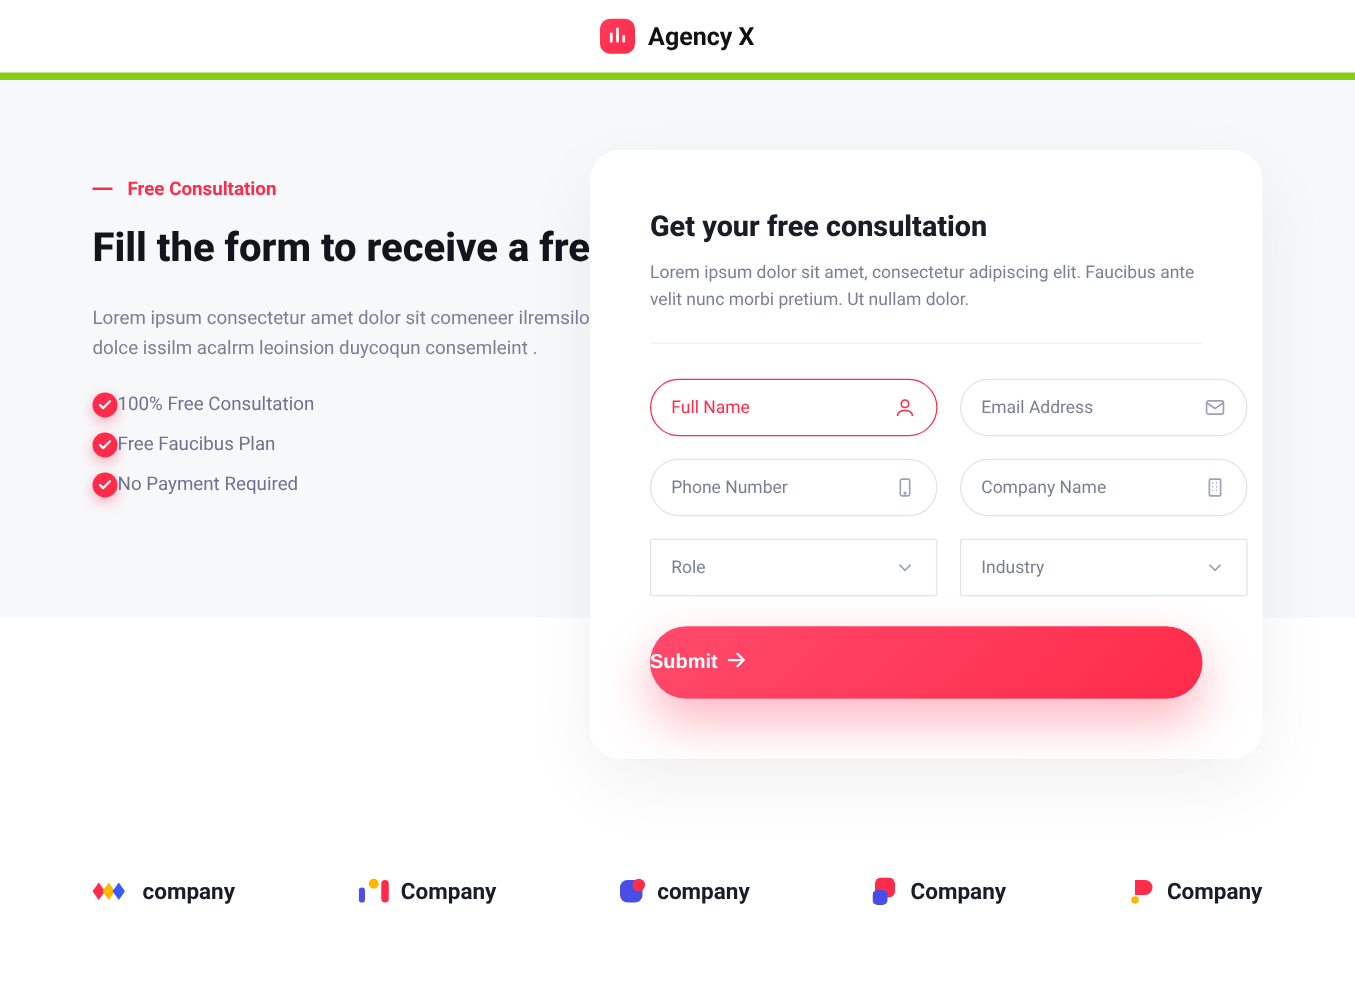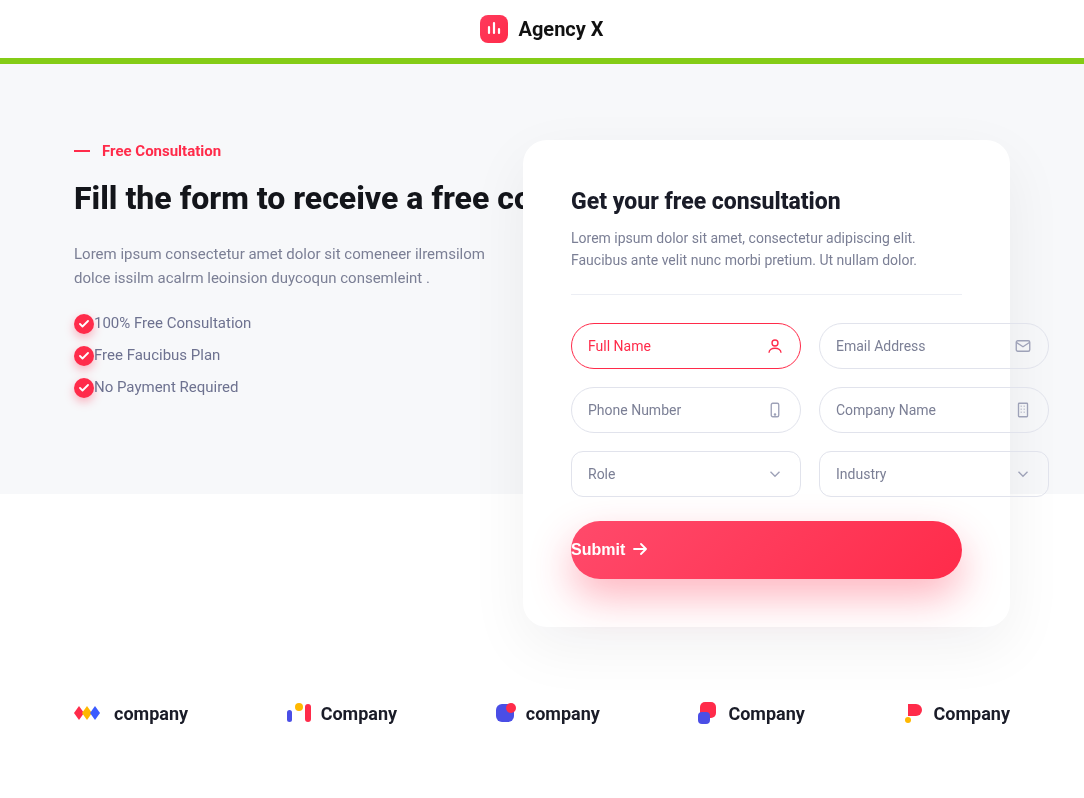--- a/index.html
+++ b/index.html
@@ -101,28 +101,28 @@
       justify-content: center;
       flex-shrink: 0;
       box-shadow: 0 4px 10px rgba(255, 43, 74, 0.35);
     }
     .check-icon svg { width: 10px; height: 8px; }
     .check-text {
       color: #6e7290;
       font-size: 15px;
     }
     .card {
-      width: 487px;
+      width: 538px;
       background: #fff;
       border-radius: 24px;
       padding: 48px;
       box-shadow: 0 20px 60px rgba(20, 22, 40, 0.06);
       position: absolute;
       right: 36px;
-      top: 76px;
+      top: 56px;
     }
     .card-title {
       font-size: 23px;
       font-weight: 800;
       color: #1a1c28;
       margin-bottom: 12px;
     }
     .card-sub {
       color: #7b7f95;
       font-size: 14px;
@@ -149,21 +149,21 @@
       align-items: center;
       padding: 0 16px;
       justify-content: space-between;
     }
     .field.active {
       border-color: #ff2b4a;
     }
     .field.active .field-input { color: #ff2b4a; }
     .field.active .field-icon svg { stroke: #ff2b4a; }
     .field.dropdown {
-      border-radius: 12px;
+      border-radius: 2px;
     }
     .field-input {
       border: none;
       background: transparent;
       font-size: 14px;
       color: #7b7f95;
       outline: none;
       flex: 1;
       font-family: inherit;
     }

